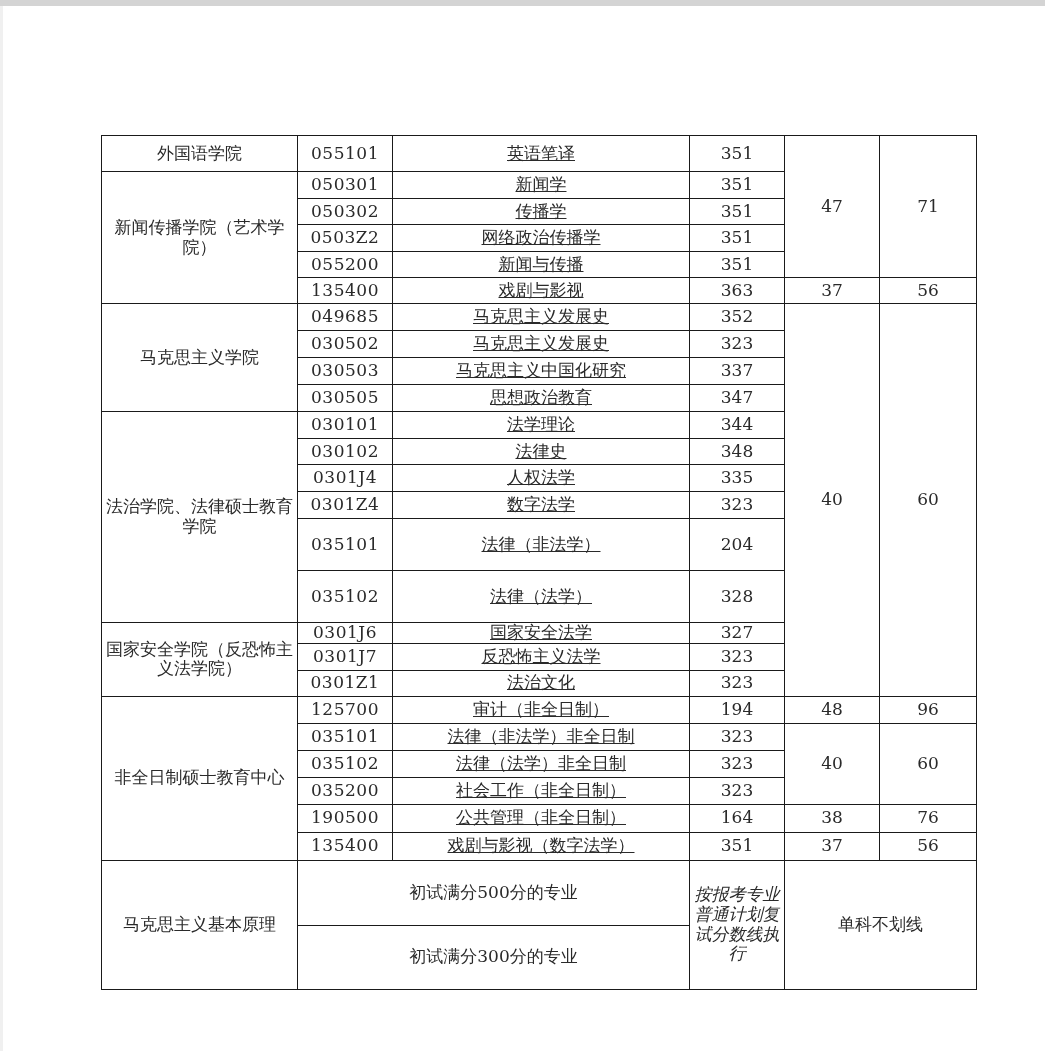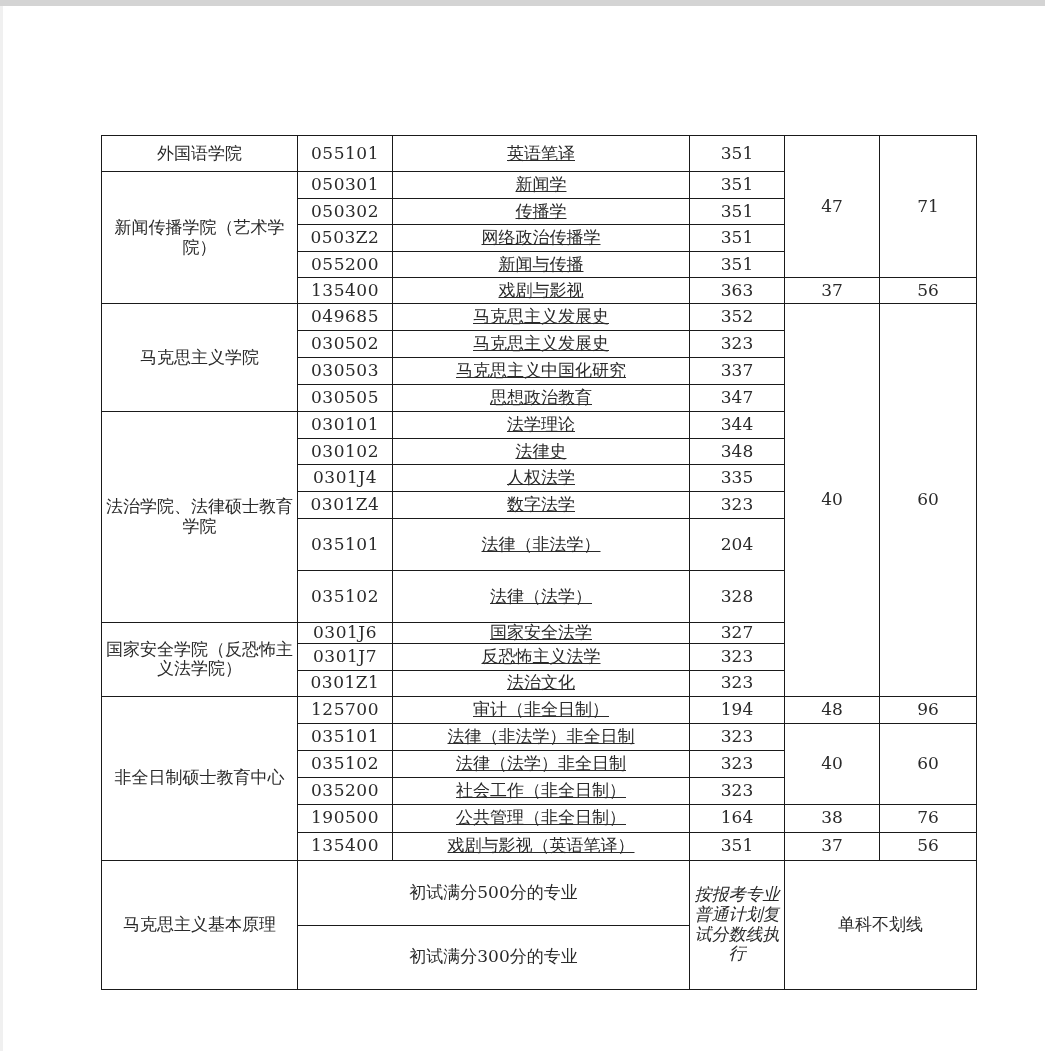--- a/index.html
+++ b/index.html
@@ -174,21 +174,21 @@
     </tr>
     <tr style="height:28px">
       <td class="code">190500</td>
       <td class="major">公共管理（非全日制）</td>
       <td class="score-val">164</td>
       <td class="single">38</td>
       <td class="single">76</td>
     </tr>
     <tr style="height:28px">
       <td class="code">135400</td>
-      <td class="major">戏剧与影视（英语笔译）</td>
+      <td class="major">戏剧与影视（数字法学）</td>
       <td class="score-val">351</td>
       <td class="single">37</td>
       <td class="single">56</td>
     </tr>
     <tr style="height:65px">
       <td class="college" rowspan="2">马克思主义基本原理</td>
       <td class="vet-label" colspan="2">初试满分500分的专业</td>
       <td class="vet-rule" rowspan="2">按报考专业普通计划复试分数线执行</td>
       <td class="single" rowspan="2" colspan="2">单科不划线</td>
     </tr>

